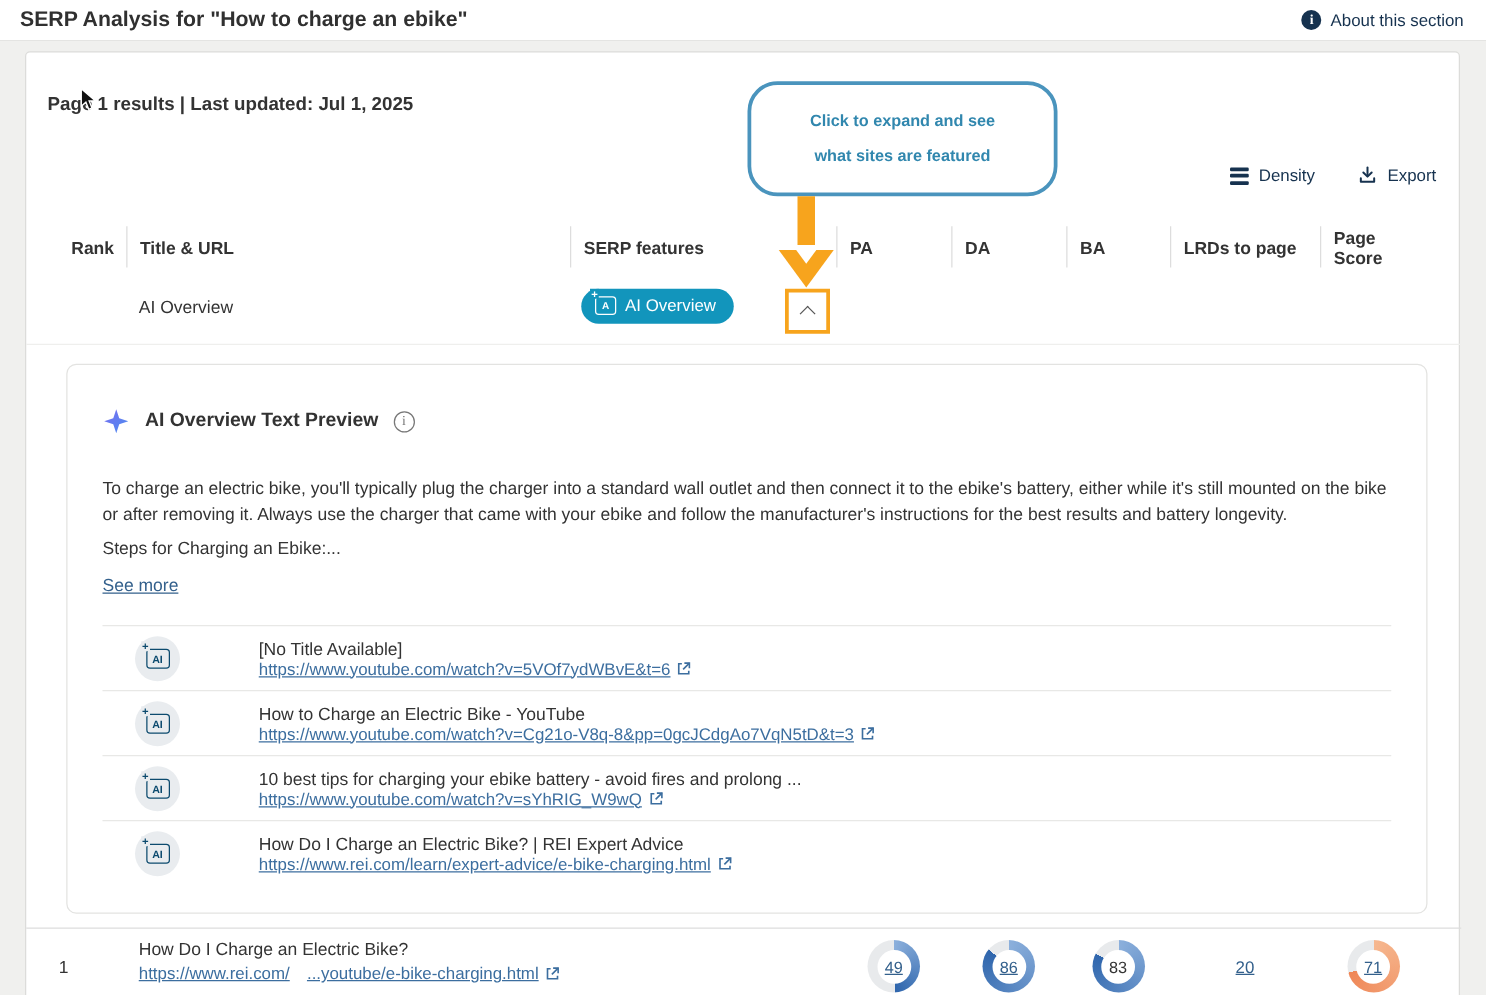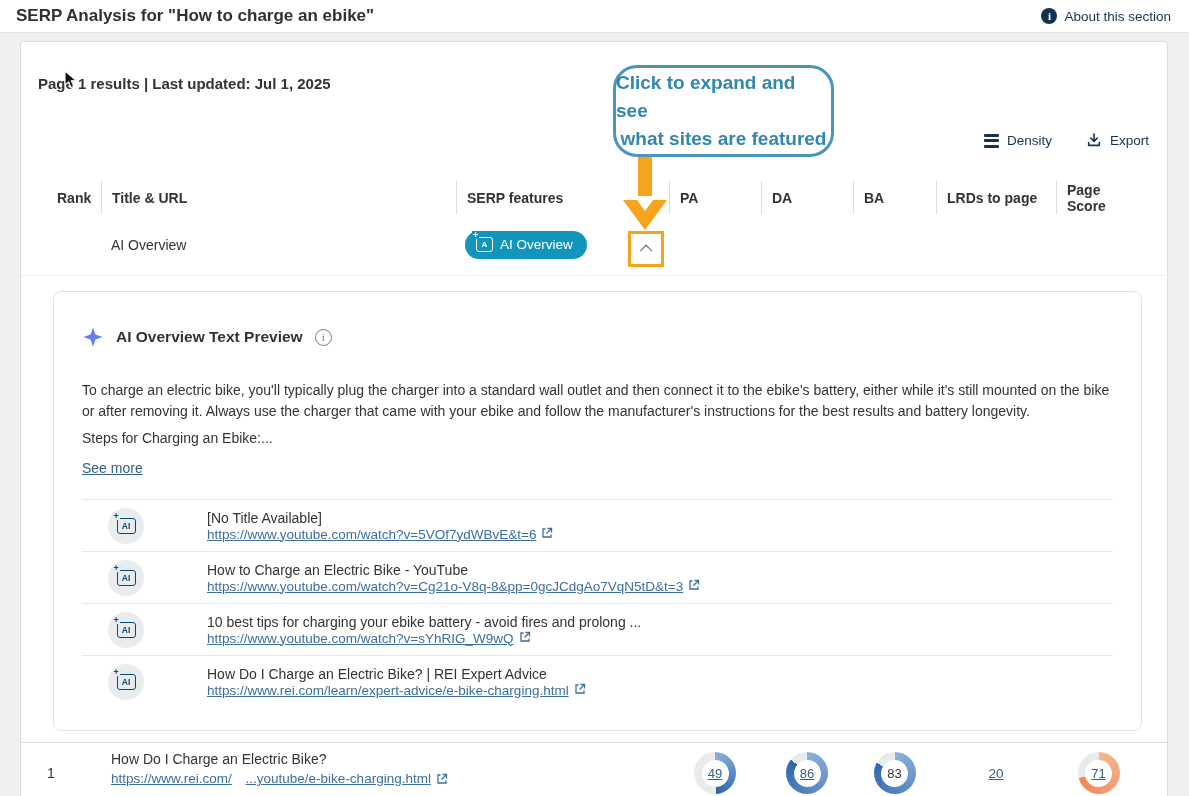--- a/index.html
+++ b/index.html
@@ -63,42 +63,42 @@
   .see-more { display:inline-block; margin-top:14px; font-size:14px; color:#33608c; text-decoration:underline; cursor:pointer; }
 
   .site-list { margin-top:22px; }
   .site-item { display:flex; align-items:center; gap:27px; height:52px; border-top:1px solid #e8e8e6; padding-left:26px; }
   .site-icon { width:36px; height:36px; border-radius:50%; background:#e9ecef; color:#0c4a6e;
                display:flex; align-items:center; justify-content:center; flex:none; }
   .site-icon .ai-frame { width:19px; height:16px; line-height:14px; font-size:8.5px; }
   .site-icon .ai-frame::before { background:#e9ecef; }
   .site-text { display:flex; flex-direction:column; gap:1px; padding-left:36px; }
   .site-title { font-size:14px; color:#333; }
-  .site-url { font-size:13.5px; color:#3c6e9f; display:inline-flex; align-items:flex-start; gap:5px; cursor:pointer; }
+  .site-url { font-size:13.5px; color:#3c6e9f; display:inline-flex; align-items:center; gap:5px; cursor:pointer; }
 
   
   .result-row { position:absolute; top:700px; left:0; width:1148px; height:80px; border-top:1px solid #ddd; }
   .rank-num { position:absolute; left:26px; top:22px; font-size:14px; color:#333; }
   .result-text { position:absolute; left:90px; top:8px; display:flex; flex-direction:column; gap:4px; }
   .result-title { font-size:14px; color:#333; }
   .result-url { font-size:13.5px; color:#3c6e9f; display:inline-flex; align-items:center; gap:5px; cursor:pointer; }
   .result-url u { text-decoration:underline; }
   .metrics { position:absolute; top:9px; left:648px; width:472px; display:flex; }
   .metric { display:flex; align-items:center; justify-content:center; }
   .m-pa { width:92px; } .m-da { width:92px; } .m-ba { width:83px; } .m-lrds { width:120px; } .m-score { width:85px; }
   .donut { width:42px; height:42px; border-radius:50%; display:flex; align-items:center; justify-content:center; }
   .donut-hole { width:27px; height:27px; border-radius:50%; background:#fff; display:flex; align-items:center;
                 justify-content:center; font-size:13px; color:#33608c; }
   .donut-hole.link u, .plain-link { text-decoration:underline; cursor:pointer; }
   .plain-link { font-size:13.5px; color:#33608c; }
 
   
-  .callout { position:absolute; top:65px; left:598px; width:221px; height:92px; border:3.5px solid #4a94bd;
+  .callout { position:absolute; top:65px; left:598px; width:248px; height:92px; border:3.5px solid #4a94bd;
              border-radius:24px; background:#fff; display:flex; flex-direction:column; align-items:center;
-             justify-content:center; z-index:6; font-size:19px; line-height:28px; color:#3187ae; font-weight:600;margin-left:15px; }
+             justify-content:center; z-index:6; font-size:13px; line-height:28px; color:#3187ae; font-weight:600; }
   .arrow-shaft { position:absolute; top:157px; left:638px; width:14px; height:46px; background:#f7a41d; z-index:6; }
   .arrow-head { position:absolute; top:200px; left:623px; width:0; height:0; border-left:22px solid transparent;
                 border-right:22px solid transparent; border-top:30px solid #f7a41d; z-index:6; }
   .arrow-notch { position:absolute; top:196px; left:634px; width:0; height:0; border-left:11px solid transparent;
                  border-right:11px solid transparent; border-top:15px solid #fff; z-index:6; }
   .highlight-box { position:absolute; top:231px; left:628px; width:36px; height:36px; border:3.5px solid #f7a41d;
                    background:transparent; z-index:6; }
   .cursor { position:absolute; top:70px; left:64px; z-index:9; }
   .ext-svg { flex:none; }
 </style>

